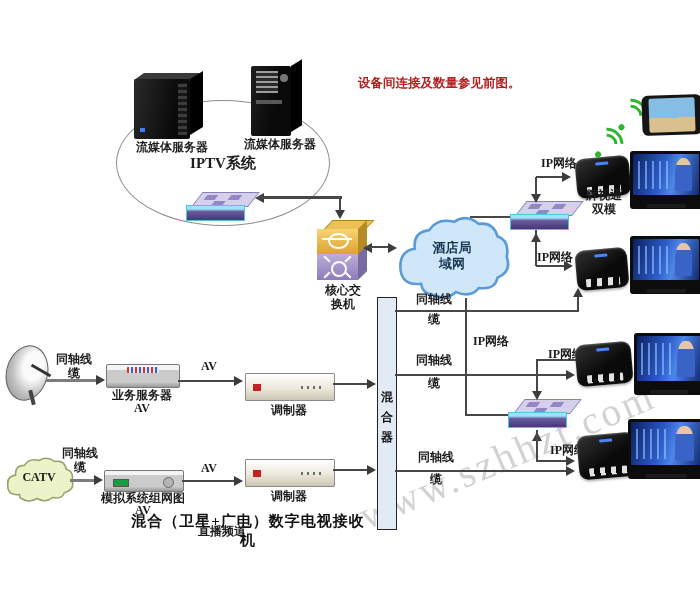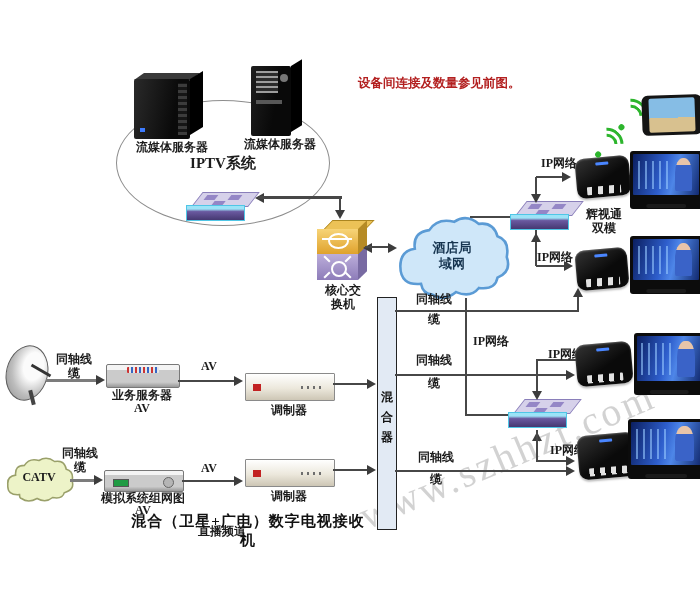--- a/index.html
+++ b/index.html
@@ -296,21 +296,21 @@
   <div class="ln" style="left:535px;top:230px;width:2px;height:36px;"></div>
   <div class="ar ar-u" style="left:531px;top:228px;"></div>
   <div class="ln" style="left:536px;top:265px;width:32px;height:2px;"></div>
   <div class="ar ar-r" style="left:564px;top:261px;"></div>
   <div class="lbl" style="left:532px;top:250px;width:46px;">IP网络</div>
 
   <div class="stb" style="left:576px;top:157px;width:54px;height:40px;">
     <div class="led"></div>
     <div class="ports"></div>
   </div>
-  <div class="lbl" style="left:576px;top:207px;width:56px;">
+  <div class="lbl" style="left:576px;top:188px;width:56px;">
     <div>辉视通</div>
     <div>双模</div>
   </div>
   <div class="wifi" style="left:590px;top:128px;width:34px;height:34px;">
     <i style="left:0;top:0;width:27px;height:27px;"></i>
     <i style="left:6px;top:6px;width:15px;height:15px;"></i>
     <div class="dot"></div>
   </div>
   <div class="wifi" style="left:613px;top:99px;width:36px;height:36px;">
     <i style="left:0;top:0;width:29px;height:29px;"></i>

